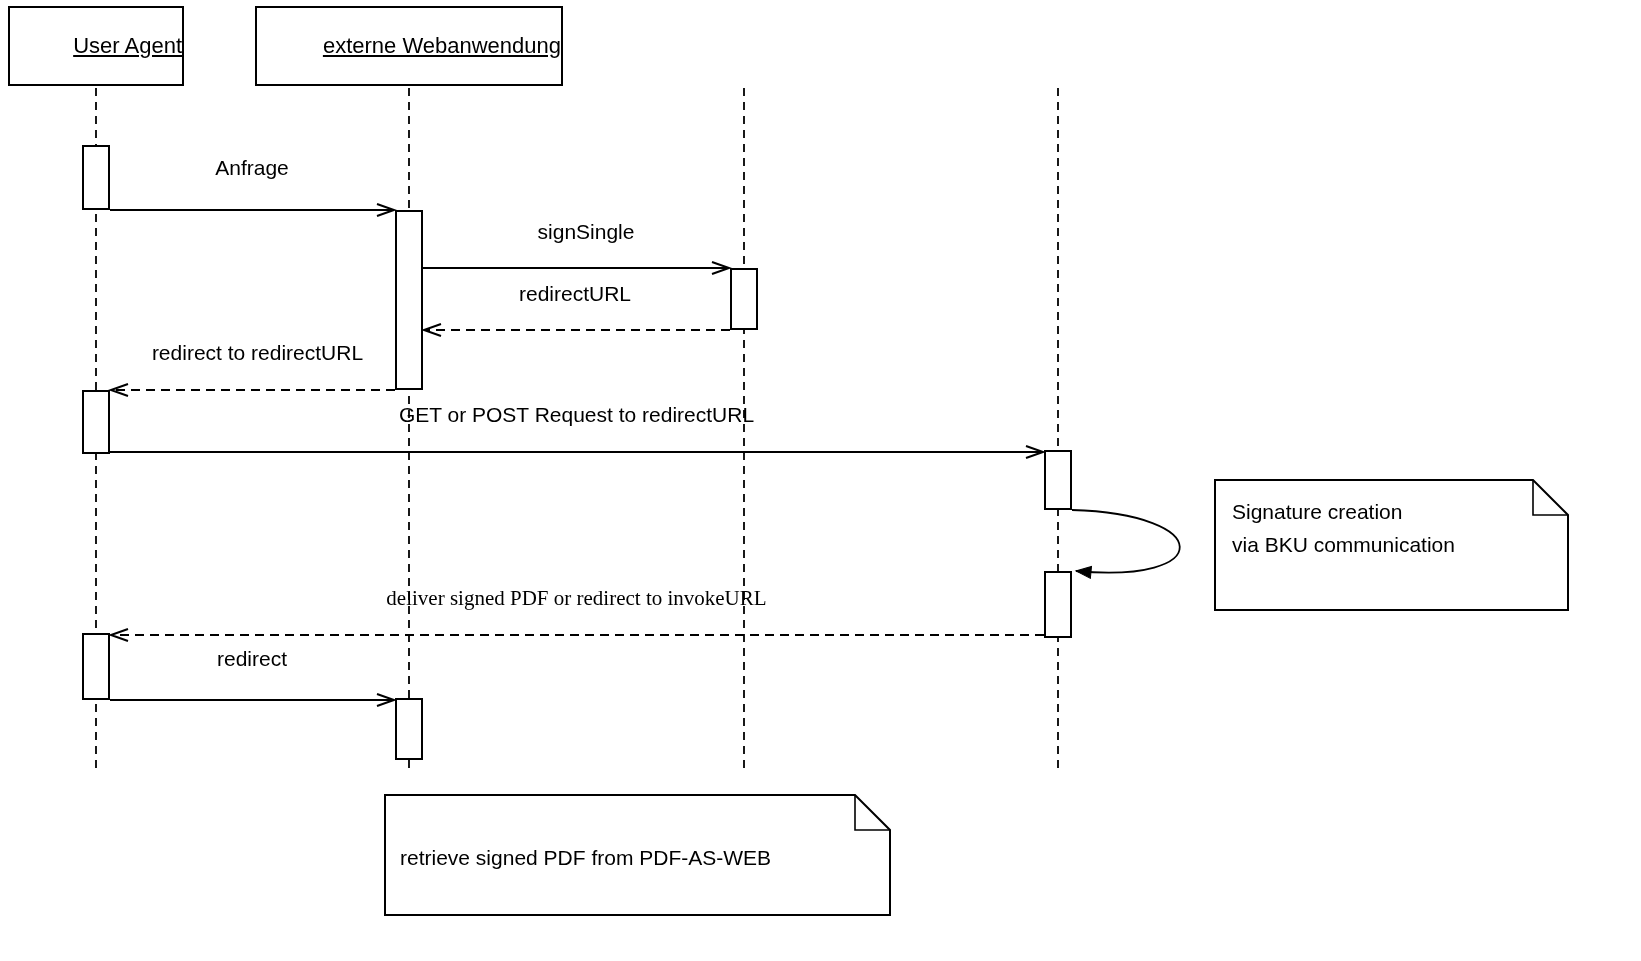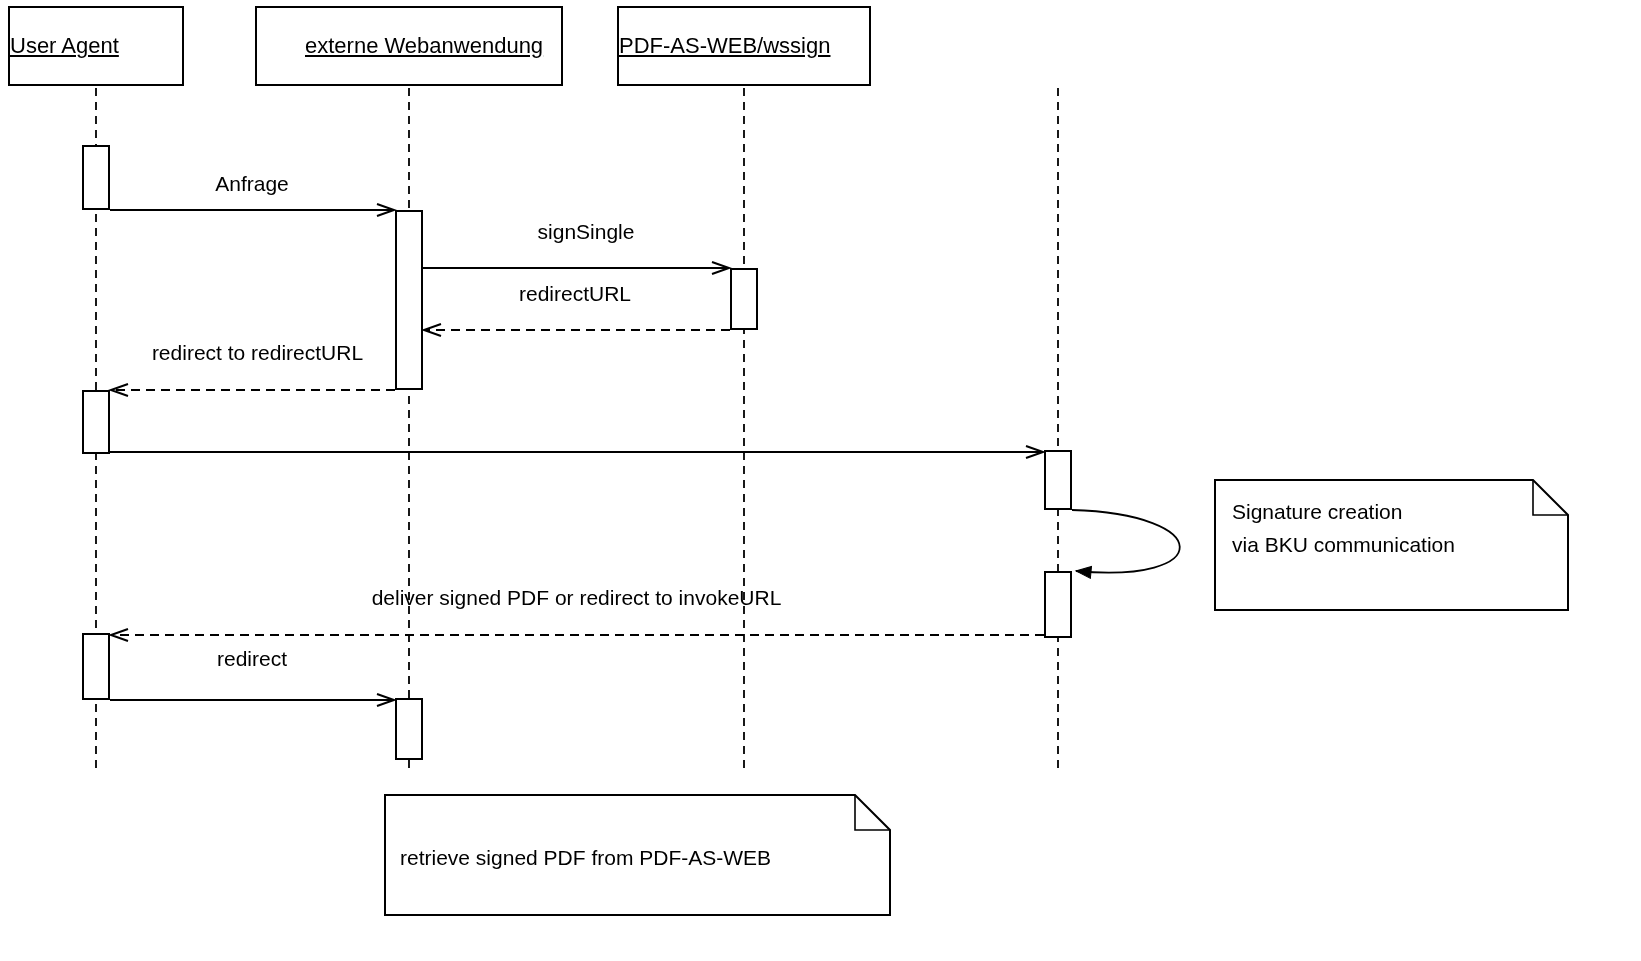--- a/index.html
+++ b/index.html
@@ -40,21 +40,21 @@
   }
   .actor {
     position: absolute;
     top: 6px;
     height: 80px;
     box-sizing: border-box;
     border: 2px solid #000;
     background: #fff;
     display: flex;
     align-items: center;
-    justify-content: flex-start;
+    justify-content: flex-end;
     font-size: 22px;
   }
   .actor span { text-decoration: underline; }
   .activation {
     position: absolute;
     width: 28px;
     box-sizing: border-box;
     border: 2px solid #000;
     background: #fff;
   }
@@ -106,37 +106,35 @@
     <polygon class="note-shape" points="385,795 855,795 890,830 890,915 385,915"></polygon>
     <polyline class="note-fold" points="855,795 855,830 890,830"></polyline>
   </svg>
 
   <div class="actor" style="left:8px; width:176px;">
     <span>User Agent</span>
   </div>
   <div class="actor" style="left:255px; width:308px;padding-left:48px;">
     <span>externe Webanwendung</span>
   </div>
-  <div class="actor" style="left:617px; width:254px;">
-    <span>PDF-AS-WEB/wssign</span>
-  </div>
 
   <div class="activation" style="left:82px;   top:145px; height:65px;"></div>
   <div class="activation" style="left:395px;  top:210px; height:180px;"></div>
   <div class="activation" style="left:730px;  top:268px; height:62px;"></div>
   <div class="activation" style="left:82px;   top:390px; height:64px;"></div>
   <div class="activation" style="left:1044px; top:450px; height:60px;"></div>
   <div class="activation" style="left:1044px; top:571px; height:67px;"></div>
   <div class="activation" style="left:82px;   top:633px; height:67px;"></div>
   <div class="activation" style="left:395px;  top:698px; height:62px;"></div>
 
-  <div class="msg-label" style="left:110px; top:172px; width:284px;text-align:center;">Anfrage</div>
+  <div class="msg-label" style="left:110px; top:156px; width:284px;text-align:center;">Anfrage</div>
   <div class="msg-label" style="left:423px; top:220px; width:306px;padding-left:10px;">signSingle</div>
   <div class="msg-label" style="left:423px; top:282px; width:304px;">redirectURL</div>
   <div class="msg-label" style="left:115px; top:341px; width:285px;">redirect to redirectURL</div>
-  <div class="msg-label" style="left:110px; top:586px; width:933px;">deliver signed PDF or redirect to invokeURL</div>
+  <div class="msg-label" style="left:110px; top:403px; width:933px;">GET or POST Request to redirectURL</div>
+  <div class="msg-label" style="left:110px; top:586px; width:933px;font-family:Liberation Serif, serif;">deliver signed PDF or redirect to invokeURL</div>
   <div class="msg-label" style="left:110px; top:647px; width:284px;">redirect</div>
 
   <div class="note-text" style="left:1232px; top:496px; width:325px;">Signature creation
 via BKU communication</div>
   <div class="note-text" style="left:400px; top:842px; width:475px;">retrieve signed PDF from PDF-AS-WEB</div>
 
 </div>
 
 </body></html>

